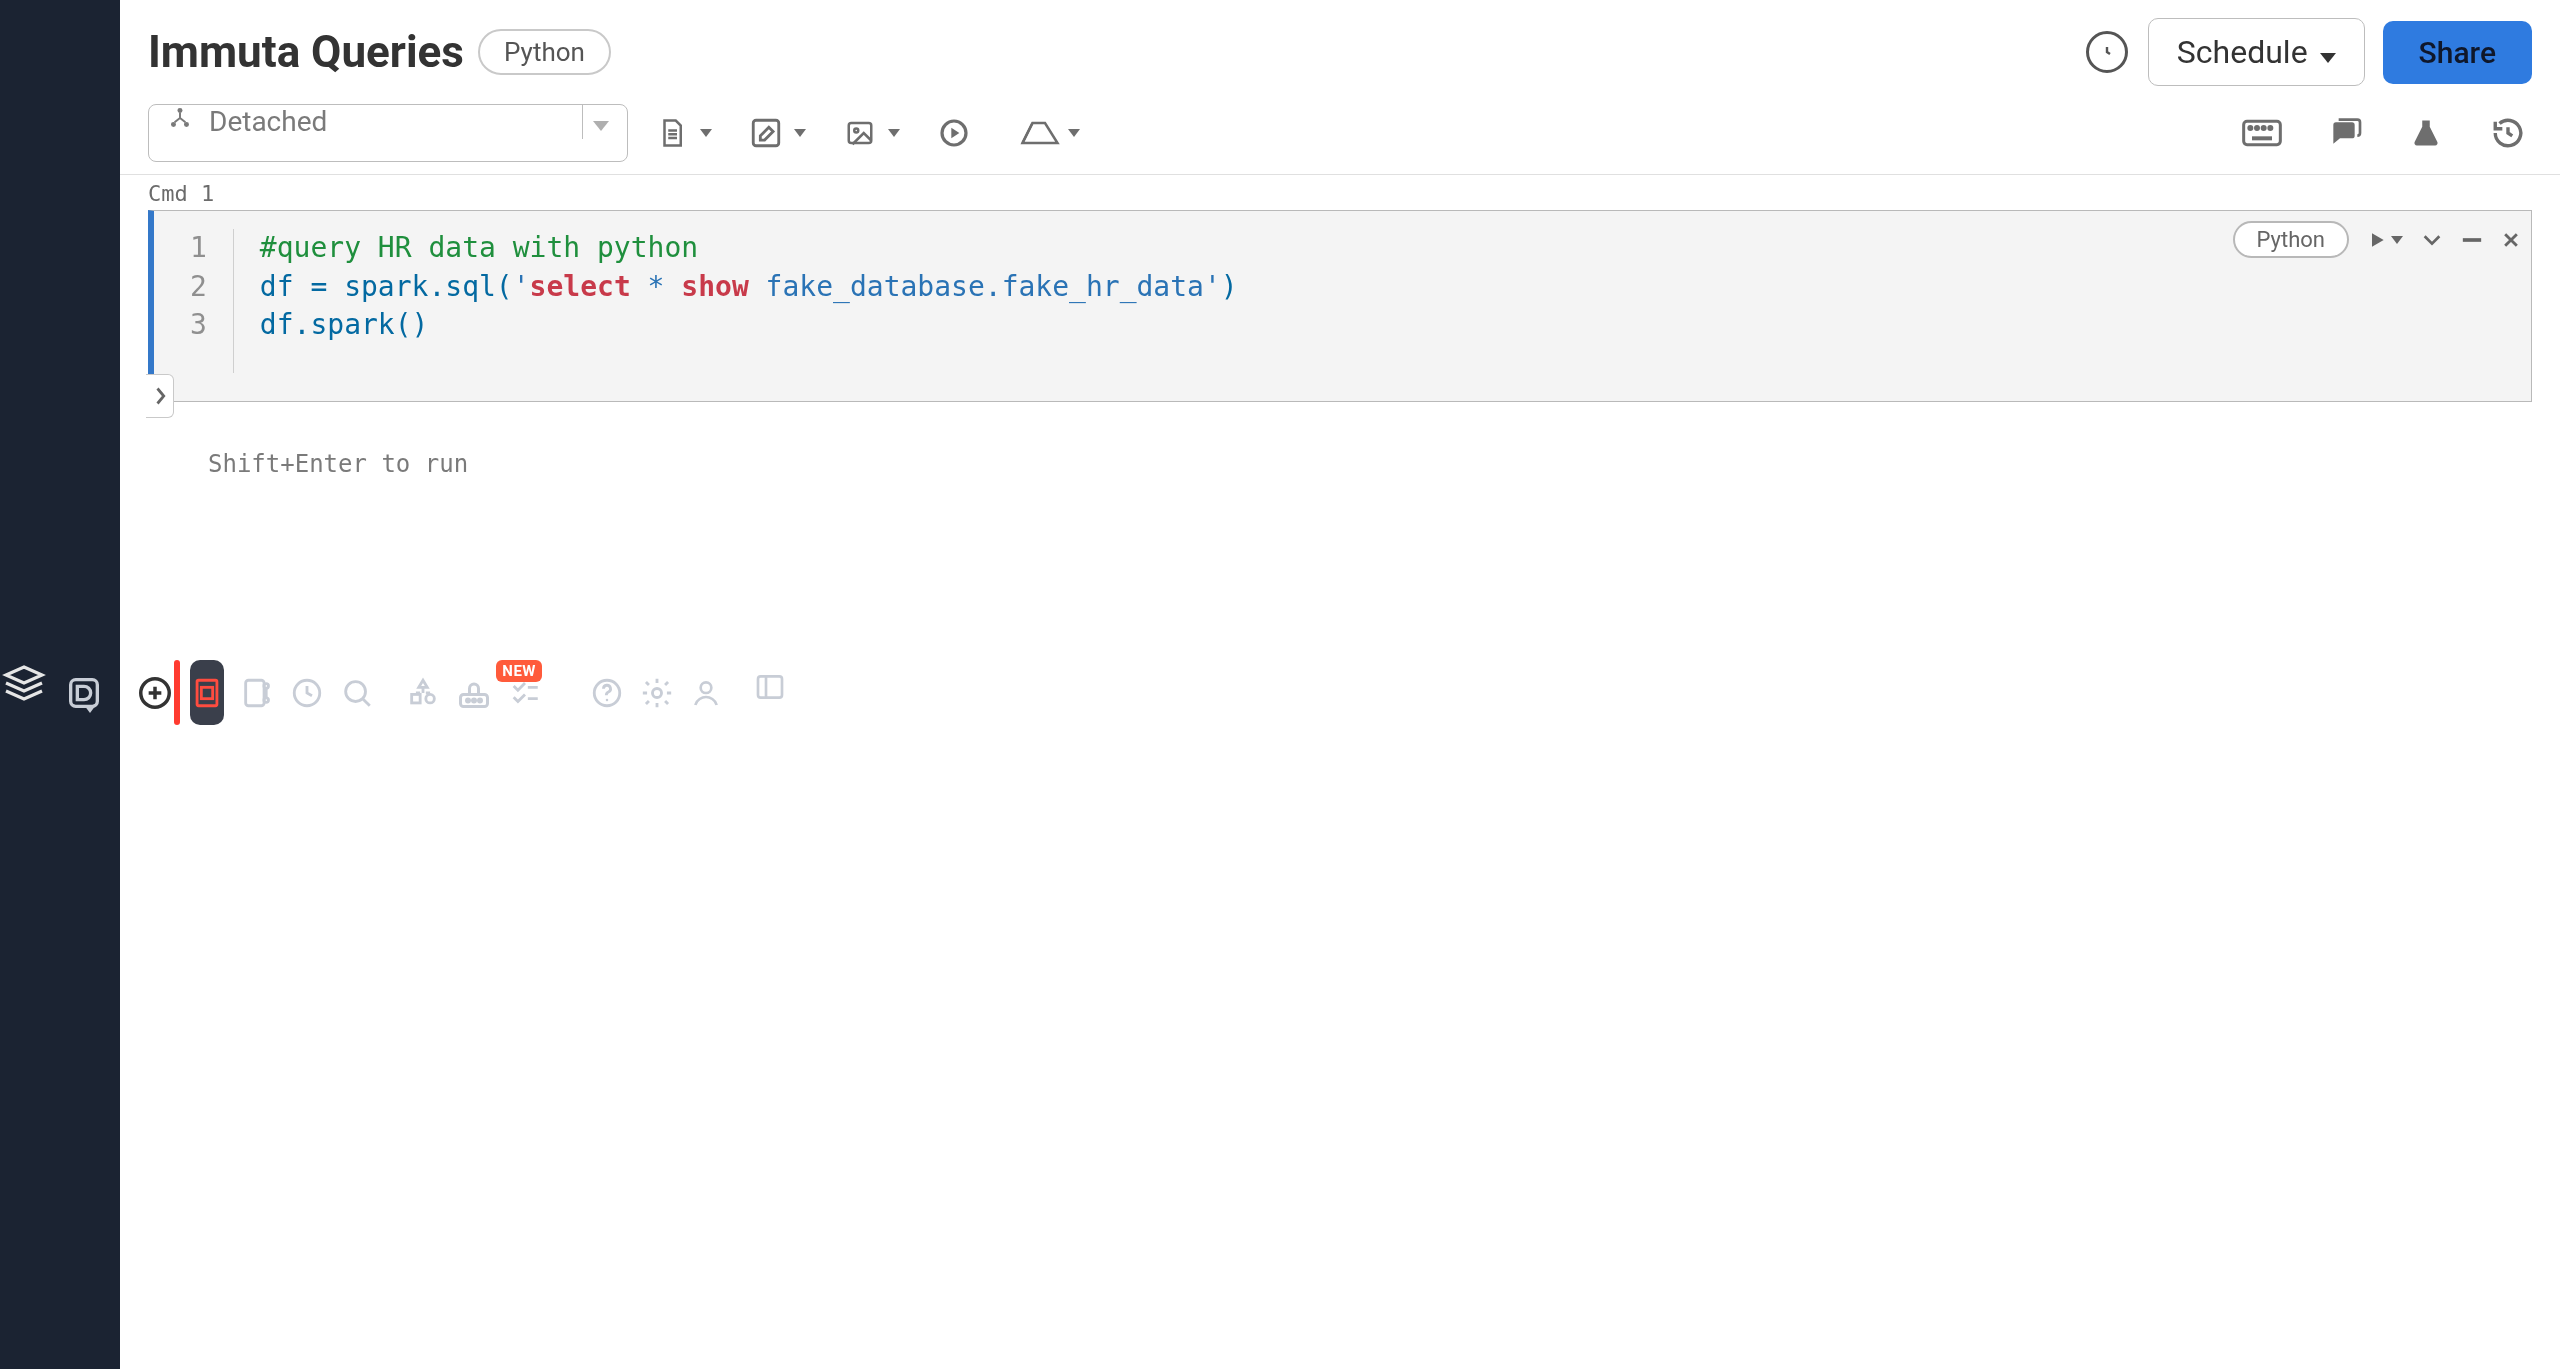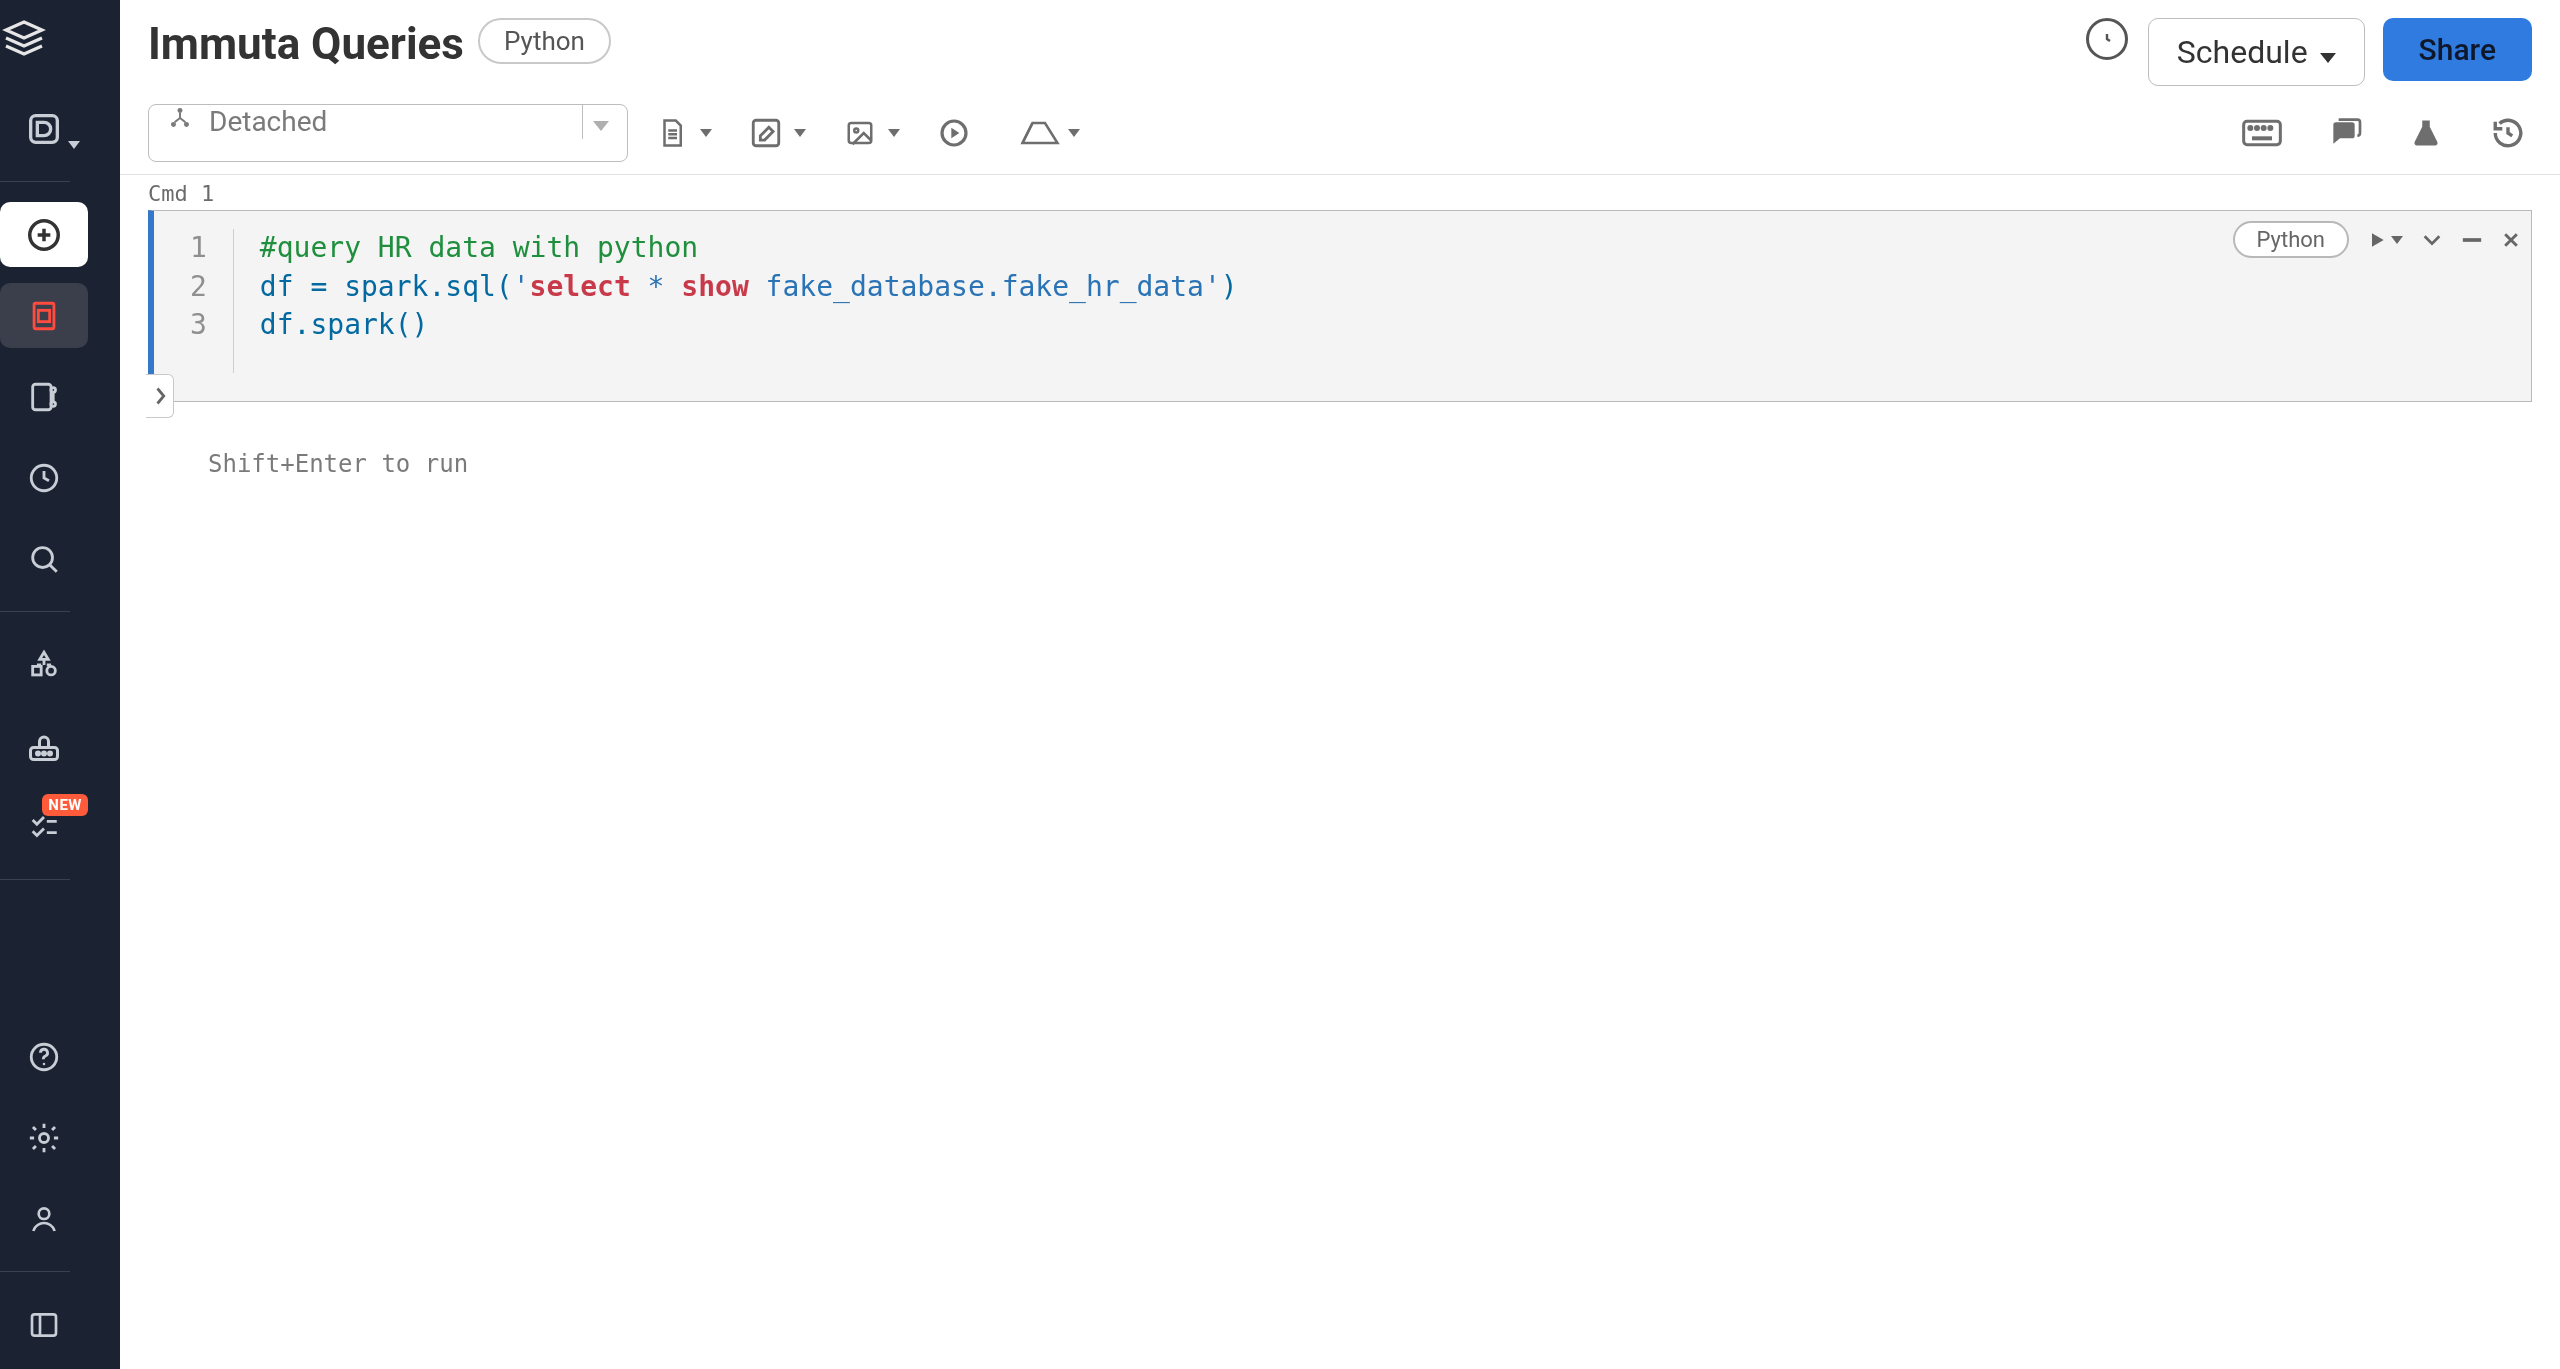--- a/index.html
+++ b/index.html
@@ -10,22 +10,21 @@
       display: flex;
       background: #fff;
       color: #333;
     }
 
     
     .sidebar {
       width: 120px;
       background: #1B2332;
       display: flex;
-      flex-direction: column;
-      align-items: flex-start;
+      align-items: center;
       padding-top: 16px;
       gap: 16px;
     }
     .sidebar .logo {
       width: 48px; height: 48px;
       display:flex;align-items:center;justify-content:center;
       color:#e6e6e6;
       margin-bottom: 16px;
     }
     .side-item {
@@ -68,21 +67,21 @@
 
     
     .main {
       flex:1;
       display:flex;
       flex-direction:column;
     }
 
     
     .titlebar {
-      display:flex; align-items:flex-start;
+      display:flex; align-items:center;
       padding: 18px 28px 18px 28px;
     }
     .notebook-title {
       font-size:44px; font-weight:700; color:#333;
       margin-right:14px;
     }
     .lang-pill {
       border:2px solid #c9c9c9; border-radius:999px;
       padding:6px 24px;
       font-size:26px; color:#555;

